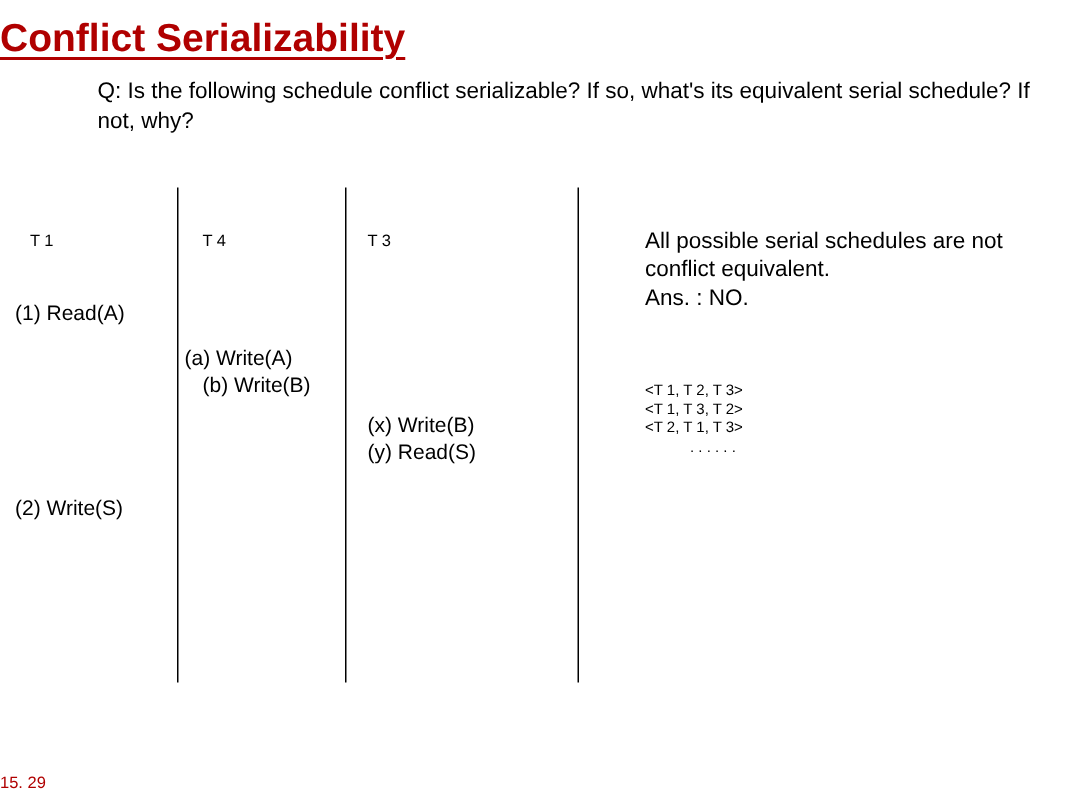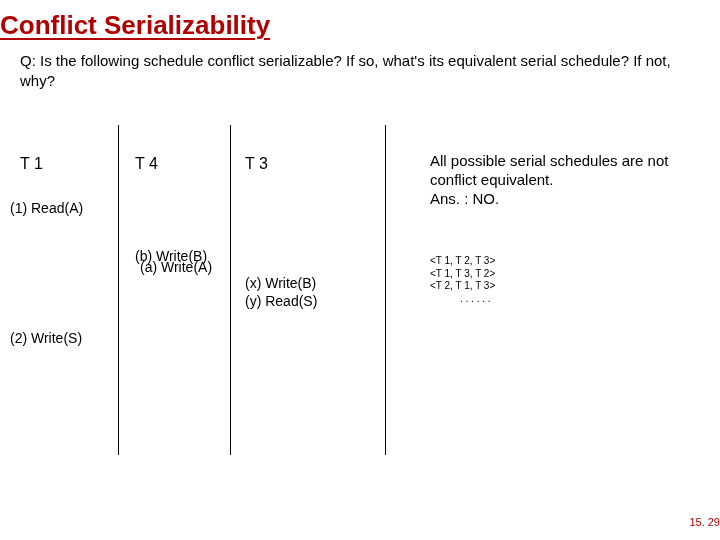--- a/index.html
+++ b/index.html
@@ -20,31 +20,32 @@
     color: #b00000;
     padding-top: 10px;
     text-decoration: underline;
     text-decoration-color: #b00000;
     text-decoration-thickness: 2px;
     text-underline-offset: 4px;
   }
   .question {
     padding: 10px 30px 0 20px;
     line-height: 1.3;
+    margin-left: 45px;
   }
   .sched-wrap {
     position: absolute;
     left: 10px;
     top: 145px;
     width: 400px;
   }
   .headcell {
     position: absolute;
     top: 10px;
-    font-size: 16px;
+    font-size: 11px;
   }
   .vline {
     position: absolute;
     top: -20px;
     width: 0;
     height: 330px;
     border-left: 1.5px solid #000;
   }
   .op {
     position: absolute;
@@ -64,21 +65,21 @@
     position: absolute;
     left: 430px;
     top: 255px;
     font-size: 10px;
     line-height: 1.25;
   }
   .footer {
     position: absolute;
     bottom: 12px;
     width: 100%;
-    text-align: right;
+    text-align: left;
     font-size: 11px;
     color: #b00000;
   }
 </style>
 </head>
 <body>
 
 <div class="title">Conflict Serializability</div>
 
 <div class="question">Q: Is the following schedule conflict serializable? If so, what's its equivalent serial schedule? If not, why?</div>
@@ -89,21 +90,21 @@
   <div class="vline" style="left:108px;"></div>
 
   <div class="headcell" style="left:125px;">T 4</div>
   <div class="vline" style="left:220px;"></div>
 
   <div class="headcell" style="left:235px;">T 3</div>
   <div class="vline" style="left:375px;"></div>
 
   <div class="op" style="left:0px; top:55px;">(1) Read(A)</div>
 
-  <div class="op" style="left:130px; top:85px;margin-top:29px;">(a) Write(A)</div>
+  <div class="op" style="left:113px; top:85px;">(a) Write(A)</div>
   <div class="op" style="left:125px; top:103px;">(b) Write(B)</div>
 
   <div class="op" style="left:235px; top:130px;">(x) Write(B)</div>
   <div class="op" style="left:235px; top:148px;">(y) Read(S)</div>
 
   <div class="op" style="left:0px; top:185px;">(2) Write(S)</div>
 </div>
 
 <div class="answer">
   <div>All possible serial schedules are not conflict equivalent.</div>

